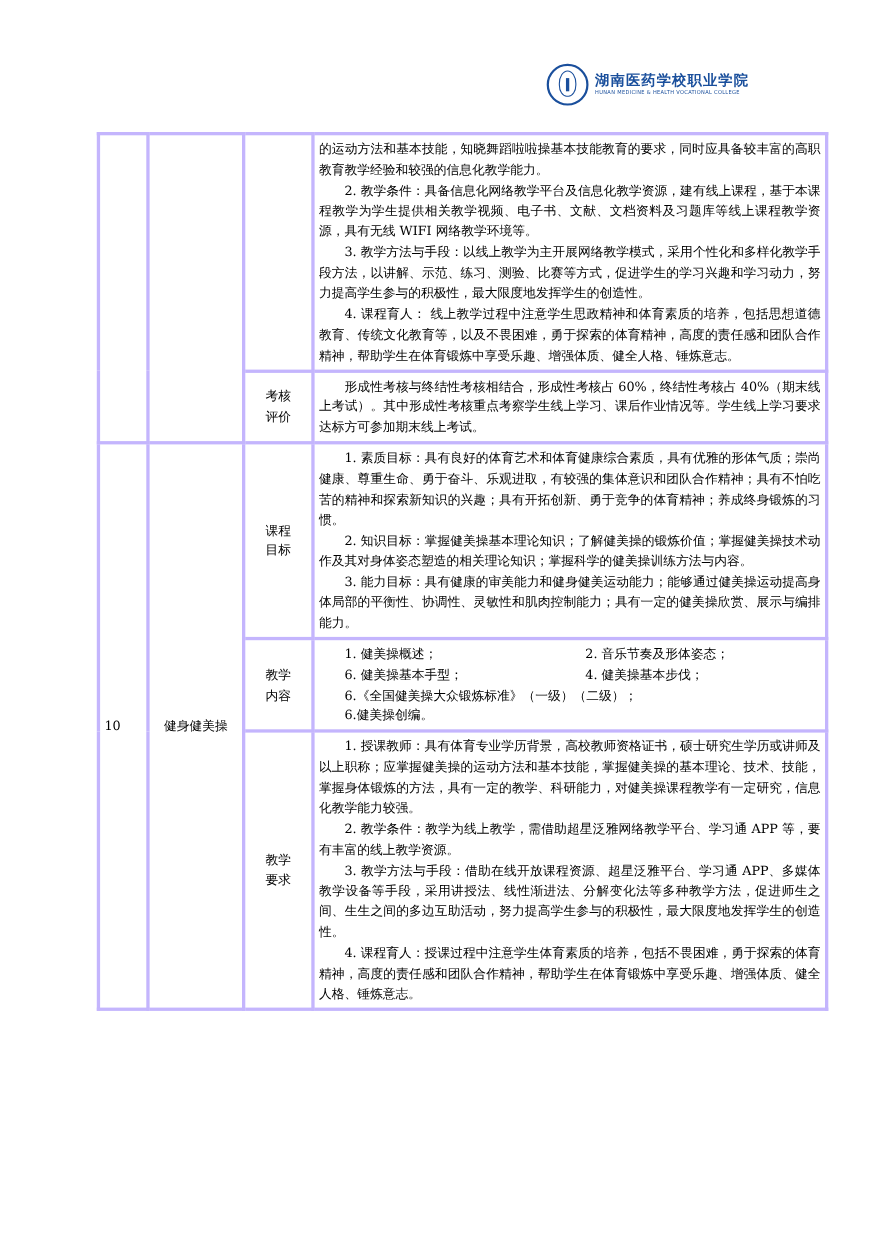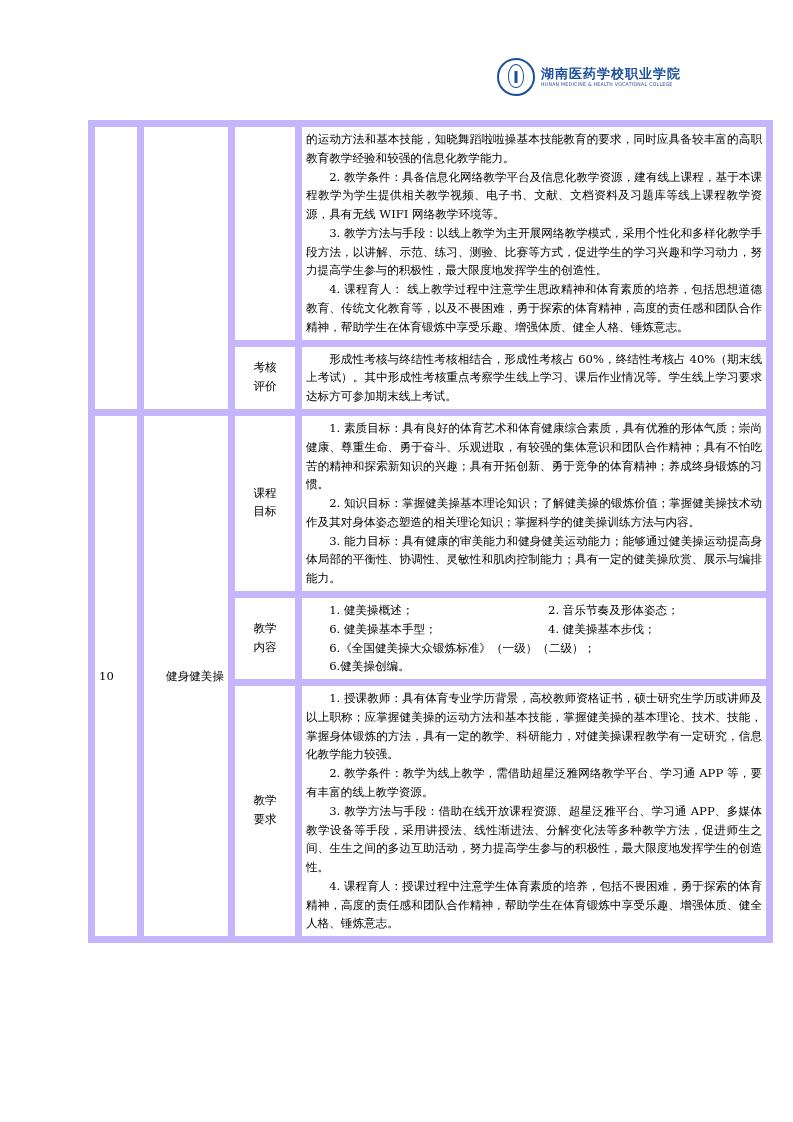--- a/index.html
+++ b/index.html
@@ -87,37 +87,36 @@
 
   table.main {
     position: absolute;
     top: 120px;
     left: 88px;
     width: 618px;
     border-collapse: collapse;
     table-layout: fixed;
   }
   table.main td {
-    border: 7px solid #c4b5fd;
+    border: 3px solid #c4b5fd;
     vertical-align: middle;
     padding: 3px 4px;
     font-family: "DejaVu Serif", "Liberation Serif", serif;
     font-size: 11.6px;
     line-height: 1.62;
   }
   td.col-num { width: 34px; text-align: left; }
-  td.col-name { width: 76px; text-align: right; }
+  td.col-name { width: 76px; text-align: center; }
   td.col-cat { width: 52px; text-align: center; }
   td.col-body { width: 456px; text-align: justify; }
 
   .cat-label {
     display: block;
     text-align: center;
     letter-spacing: 0px;
-    font-family: Liberation Serif, serif;
   }
   .para {
     margin: 0;
     text-indent: 0;
   }
   .para-ind {
     margin: 0;
     text-indent: 2em;
   }
   .two-col-line {

